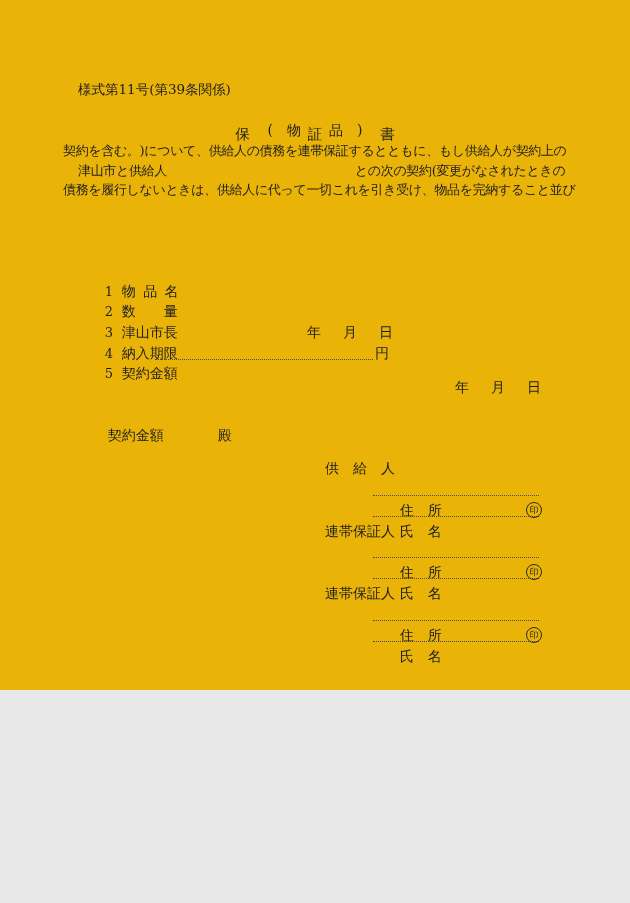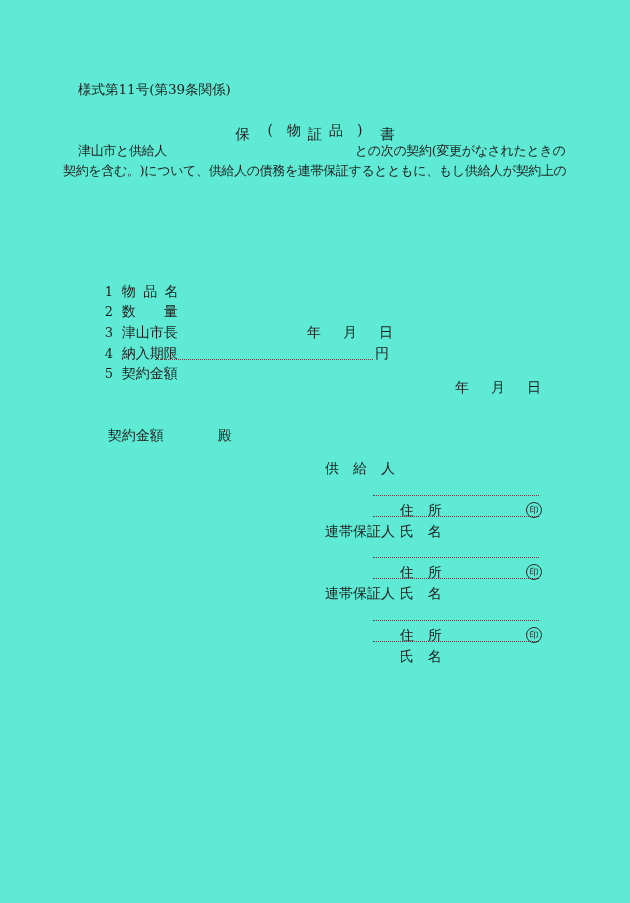--- a/index.html
+++ b/index.html
@@ -1,20 +1,20 @@
 <!DOCTYPE html>
 <html><head>
 <meta charset="utf-8">
 <style>
   html,body{margin:0;padding:0;background:#e8e8e8;}
   .page{
     position:relative;
-    width:630px;height:903px;
+    width:630px;height:690px;
     margin:0 auto;
-    background:#5eead4;
+    background:#eab308;
     color:#1e1e1e;
     font-family:"DejaVu Serif","Liberation Serif",serif;
     font-size:14px;
     overflow:hidden;
   }
   .abs{position:absolute;}
 
   #form-number{left:78px;top:81px;font-size:13.5px;white-space:pre;}
   #title{left:0;top:101px;width:100%;text-align:center;font-size:14.5px;white-space:pre;margin-top:24px;}
   #subtitle{left:0;top:122px;width:100%;text-align:center;font-size:14px;white-space:pre;}
@@ -52,22 +52,23 @@
 </head>
 <body>
 
 <div class="page">
 
   <div id="form-number" class="abs">様式第11号(第39条関係)</div>
   <div id="title" class="abs">保　　　　証　　　　書</div>
   <div id="subtitle" class="abs">(　物　　品　)</div>
 
   <div id="paragraph" class="abs">
+    <div class="p-line">契約を含む。)について、供給人の債務を連帯保証するとともに、もし供給人が契約上の</div>
     <div class="p-line p-line1"><span>津山市と供給人</span><span class="blank"></span><span>との次の契約(変更がなされたときの</span></div>
-    <div class="p-line">契約を含む。)について、供給人の債務を連帯保証するとともに、もし供給人が契約上の</div>
+    <div class="p-line">債務を履行しないときは、供給人に代って一切これを引き受け、物品を完納すること並び</div>
   </div>
 
   <div id="list" class="abs">
     <div class="item">
       <span class="num">1</span><span class="label">物 品 名</span>
     </div>
     <div class="item">
       <span class="num">2</span><span class="label">数　　量</span>
     </div>
     <div class="item">

